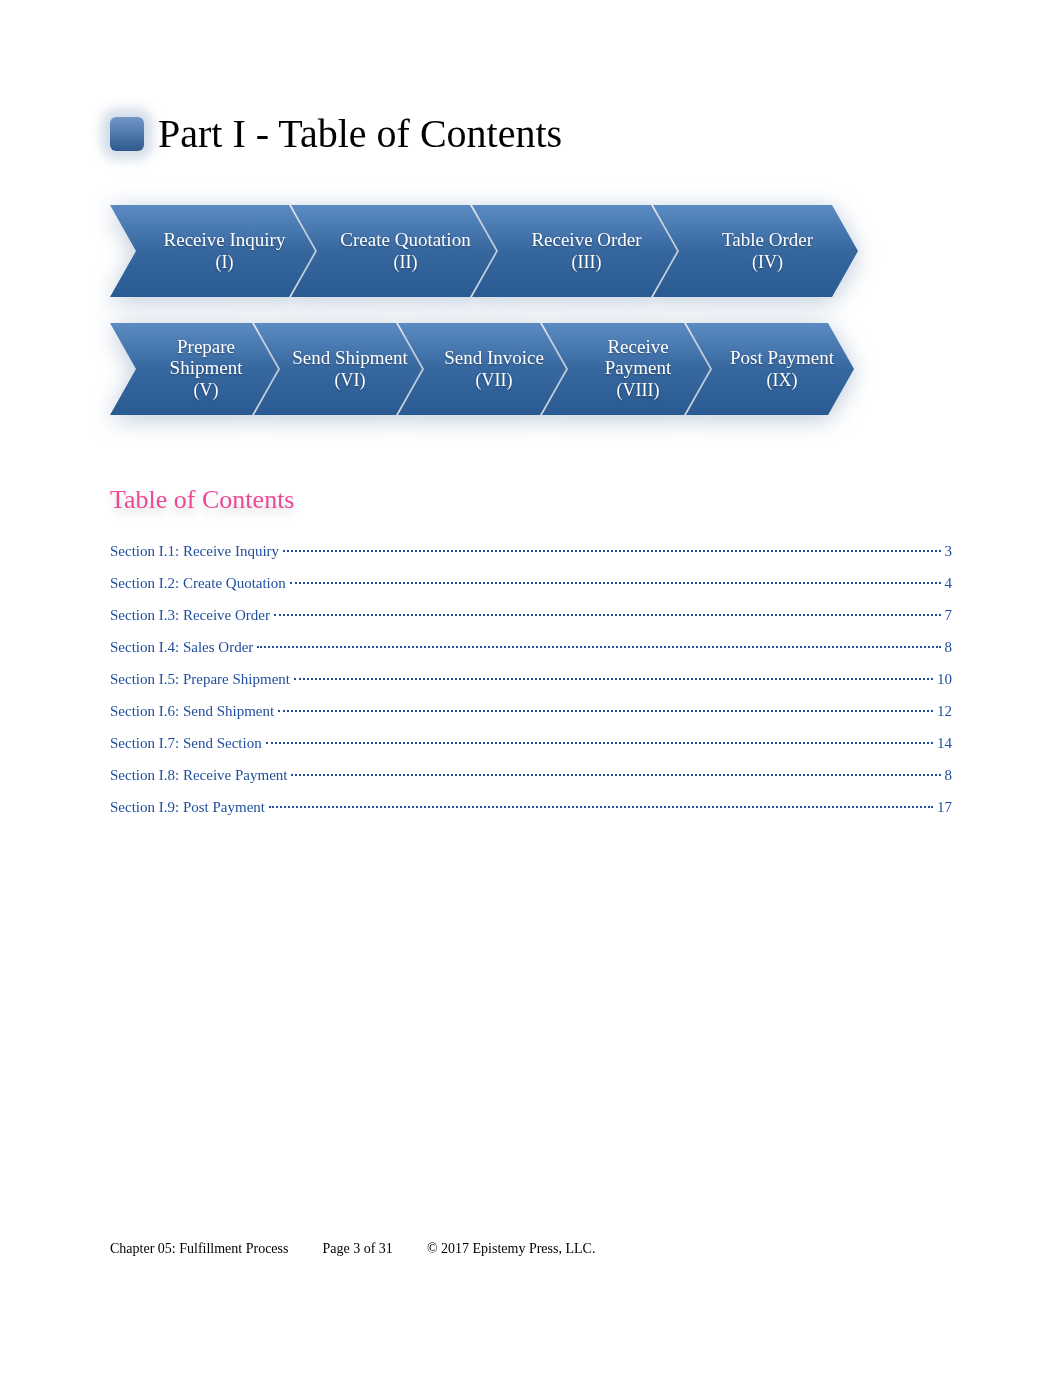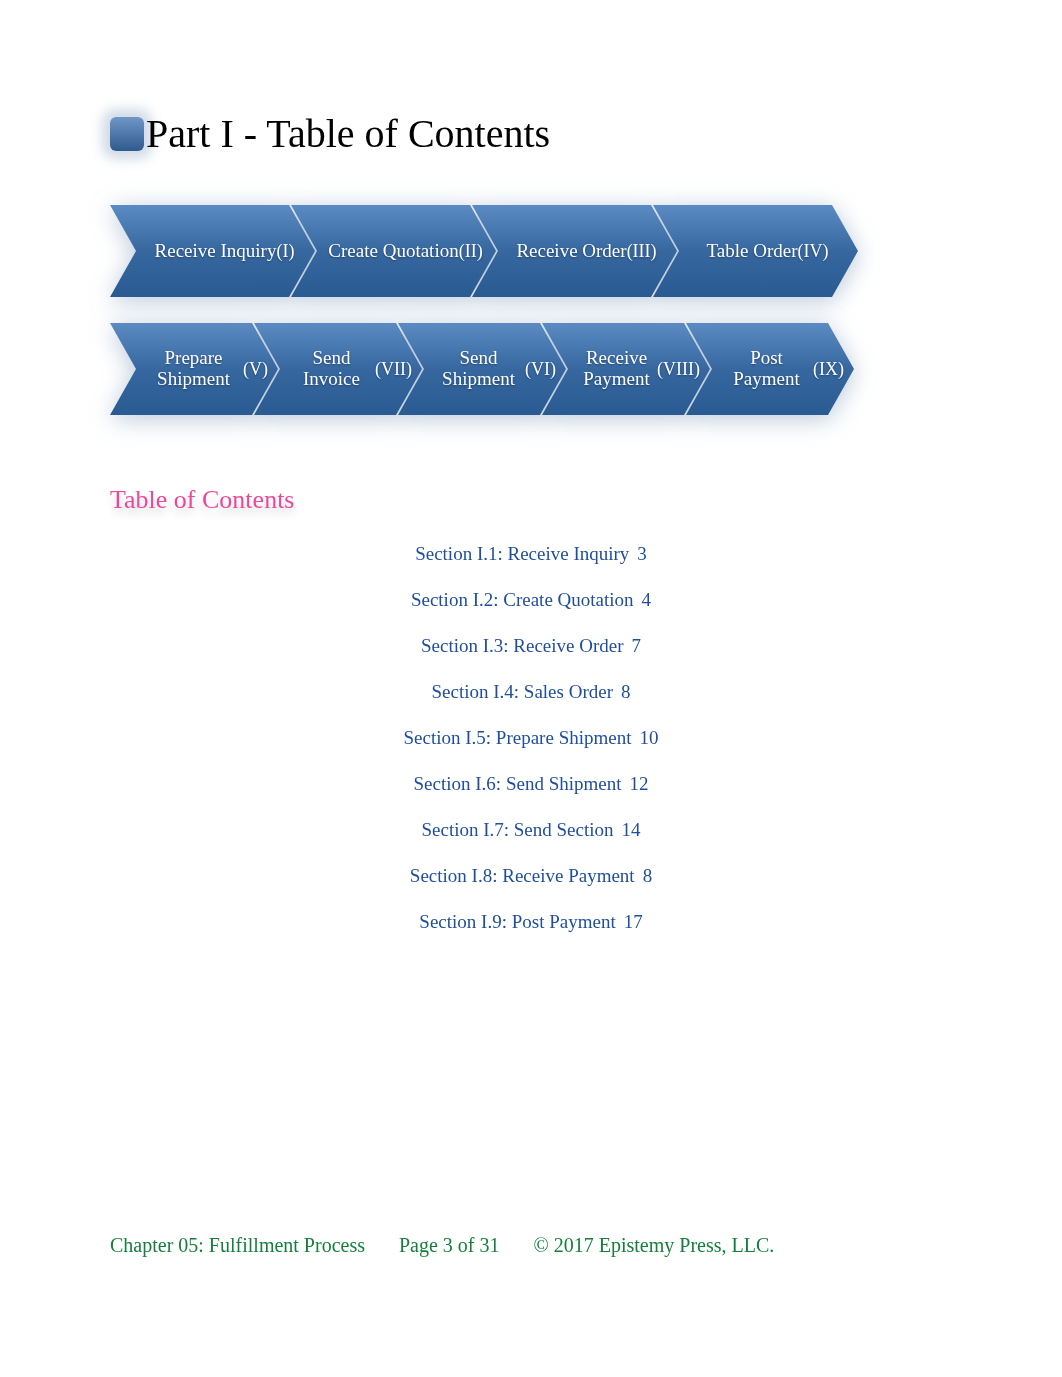--- a/index.html
+++ b/index.html
@@ -1,35 +1,35 @@
 <!DOCTYPE html>
 <html><head>
 <meta charset="utf-8">
 <style>
   * { box-sizing: border-box; margin: 0; padding: 0; }
   html, body { width: 1062px; height: 1377px; background: #fff; font-family: "Times New Roman", Times, serif; color: #000; }
   .page { position: relative; width: 1062px; height: 1377px; padding: 110px 110px 0 110px; }
 
-  .title-row { display: flex; align-items: center; gap: 2px; margin-bottom: 48px; }
+  .title-row { display: flex; align-items: center; gap: 14px; margin-bottom: 48px; }
   .title-bullet {
     width: 34px; height: 34px; border-radius: 6px;
     background: linear-gradient(180deg, #6f97c6 0%, #2f5a8e 100%);
     box-shadow: 0 0 12px 8px rgba(70,110,160,0.25);
     flex: 0 0 auto;
   }
   .title-text { font-size: 40px; font-weight: 400; color: #000; }
 
   .flow { display: flex; flex-direction: column; gap: 26px; margin-bottom: 70px; }
   .flow-row { display: flex; justify-content: flex-start; filter: drop-shadow(0 4px 12px rgba(60,100,150,0.35)); }
   .chevron {
     position: relative;
     height: 92px;
     color: #fff;
     text-align: center;
-    display: flex; flex-direction: row; align-items: center; justify-content: center;
+    display: flex; flex-direction: column; align-items: center; justify-content: center;
     background: linear-gradient(180deg, #5c8bc3 0%, #36679f 50%, #2a5a92 100%);
     flex: 0 0 auto;
     font-size: 19px;
     line-height: 1.1;
     text-shadow: 0 1px 2px rgba(0,0,0,0.35);
     padding: 0 10px 0 34px;
     clip-path: polygon(0 0, calc(100% - 26px) 0, 100% 50%, calc(100% - 26px) 100%, 0 100%, 26px 50%);
     margin-left: -24px;
   }
   .flow-row .chevron:first-child { margin-left: 0; }
@@ -37,38 +37,38 @@
 
   .row1 .chevron { width: 205px; }
   .row2 .chevron { width: 168px; font-family: Liberation Serif, serif; }
 
   .toc-heading {
     font-size: 26px; color: #ec4899; font-weight: 400;
     margin-bottom: 28px;
     text-shadow: 0 6px 10px rgba(0,0,0,0.18);
   }
 
-  .toc { display: flex; flex-direction: column; gap: 24px; font-size: 19px; align-items: center; }
+  .toc { display: flex; flex-direction: column; gap: 15px; font-size: 15px; }
   .toc-row {
     display: flex; align-items: baseline; white-space: nowrap;
     color: #1f4e9e;
   }
   .toc-row .label { flex: 0 0 auto; }
   .toc-row .dots {
     flex: 1 1 auto;
     border-bottom: 2px dotted #1f4e9e;
     margin: 0 4px;
     transform: translateY(-4px);
     height: 1px;
   }
   .toc-row .pg { flex: 0 0 auto; }
 
   .footer {
     position: absolute; left: 110px; right: 110px; bottom: 120px;
-    font-size: 20px; color: #15803d; display: flex; gap: 34px;
+    font-size: 14px; color: #000000; display: flex; gap: 34px;
   }
 </style>
 </head>
 <body>
 
 <div class="page">
 
   <div class="title-row">
     <div class="title-bullet"></div>
     <div class="title-text">Part I - Table of Contents</div>
@@ -92,26 +92,26 @@
         <span>Table Order</span>
         <span class="roman">(IV)</span>
       </div>
     </div>
     <div class="flow-row row2">
       <div class="chevron">
         <span>Prepare Shipment</span>
         <span class="roman">(V)</span>
       </div>
       <div class="chevron">
+        <span>Send Shipment</span>
+        <span class="roman">(VI)</span>
+      </div>
+      <div class="chevron">
         <span>Send Invoice</span>
         <span class="roman">(VII)</span>
-      </div>
-      <div class="chevron">
-        <span>Send Shipment</span>
-        <span class="roman">(VI)</span>
       </div>
       <div class="chevron">
         <span>Receive Payment</span>
         <span class="roman">(VIII)</span>
       </div>
       <div class="chevron">
         <span>Post Payment</span>
         <span class="roman">(IX)</span>
       </div>
     </div>

